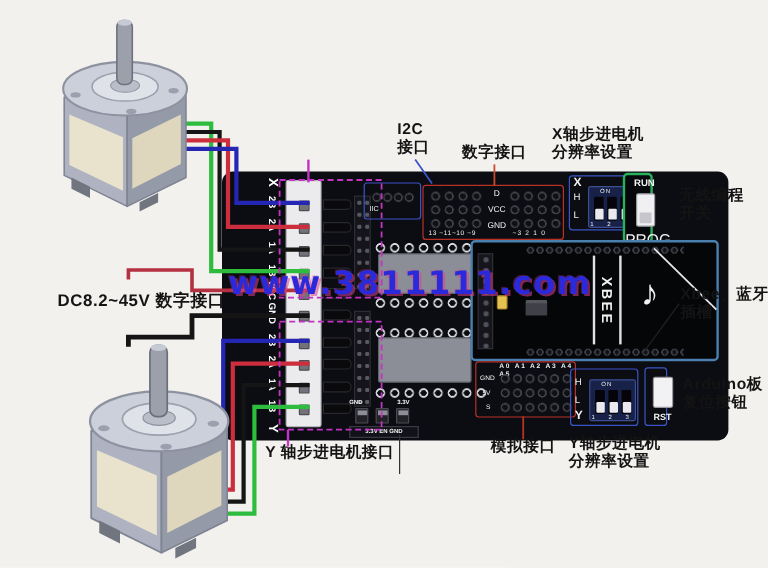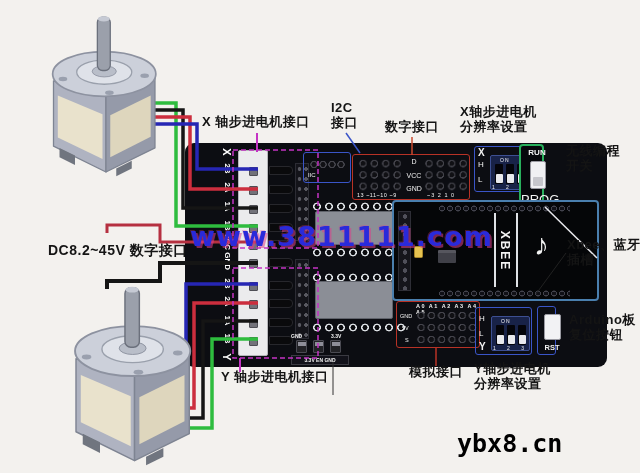--- a/index.html
+++ b/index.html
@@ -253,35 +253,34 @@
     <line x1="257" y1="133" x2="257" y2="152" stroke="#c433c4" stroke-width="2"></line>
     <line x1="240" y1="358" x2="240" y2="372" stroke="#c433c4" stroke-width="2"></line>
     <line x1="346" y1="133" x2="360" y2="153" stroke="#3a55c8" stroke-width="1.5"></line>
     <line x1="412" y1="137" x2="412" y2="155" stroke="#c8492e" stroke-width="1.5"></line>
     <line x1="436" y1="347" x2="436" y2="366" stroke="#b83226" stroke-width="1.5"></line>
     <line x1="333" y1="362" x2="333" y2="395" stroke="#333333" stroke-width="1"></line>
     <line x1="566" y1="253" x2="536" y2="294" stroke="#222222" stroke-width="1"></line>
     <line x1="545" y1="207" x2="597" y2="258" stroke="#e8e8ec" stroke-width="1.5"></line>
   </svg>
 
-  <div class="ann" style="left:202px;top:115px">X 轴步进电机接口</div>
 
   <div class="ann" style="left:331px;top:101px">
     <span>I2C</span>
     <span>接口</span>
   </div>
 
   <div class="ann" style="left:385px;top:120px">数字接口</div>
 
   <div class="ann" style="left:460px;top:105px">
     <span>X轴步进电机</span>
     <span>分辨率设置</span>
   </div>
 
-  <div class="ann" style="left:566px;top:144px">
+  <div class="ann" style="left:566px;top:156px">
     <span>无线编程</span>
     <span>开关</span>
   </div>
 
   <div class="ann" style="left:567px;top:238px">
     <span>Xbee、蓝牙</span>
     <span>插槽</span>
   </div>
 
   <div class="ann" style="left:569px;top:313px">
@@ -295,15 +294,14 @@
     <span>Y轴步进电机</span>
     <span>分辨率设置</span>
   </div>
 
   <div class="ann" style="left:221px;top:370px">Y 轴步进电机接口</div>
 
 
   <div class="ann" style="left:48px;top:243px;font-size:14px">DC8.2~45V 数字接口</div>
 
   <div class="wm-center">www.3811111.com</div>
-  <div class="wm-corner">ybx8.cn</div>
 
 </div>
 
 </body></html>

